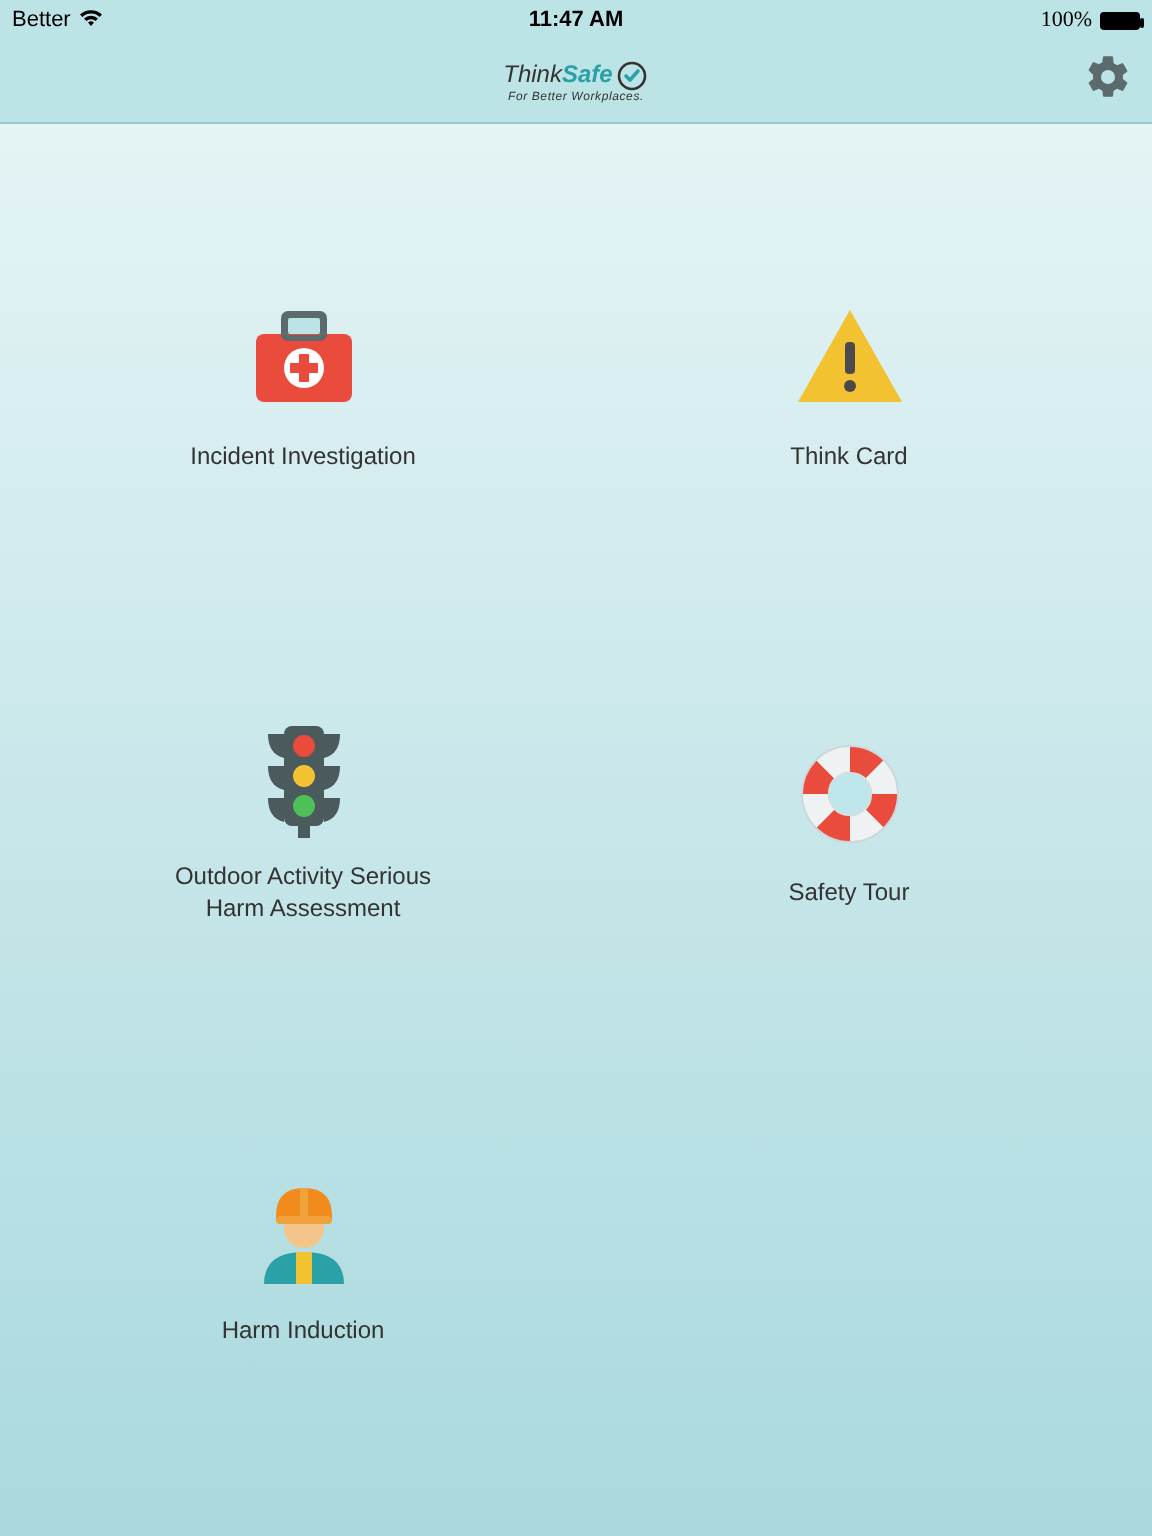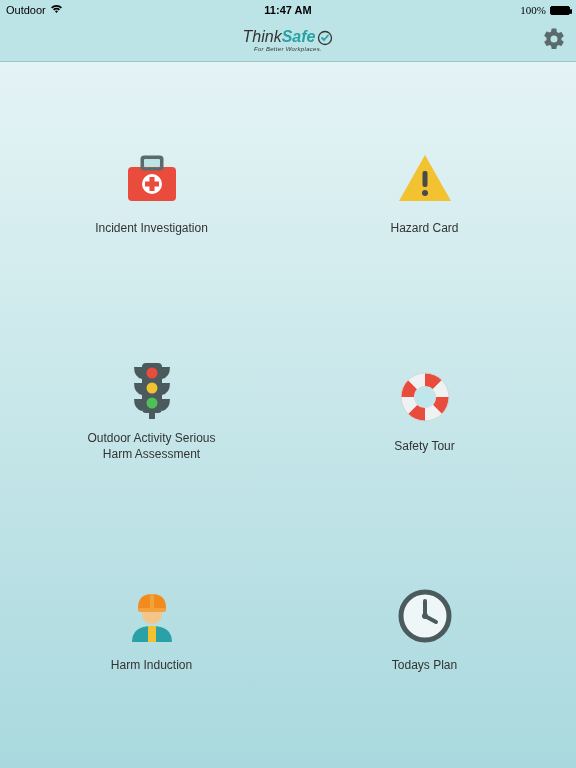--- a/index.html
+++ b/index.html
@@ -33,21 +33,21 @@
   .nav-bar {
     height: 42px;
     background: #bce3e6;
     border-bottom: 1px solid #9cc7ca;
     display: flex;
     align-items: center;
     justify-content: center;
     position: relative;
   }
   .logo { text-align:center; line-height:1; }
-  .logo-top { font-size:16px; font-weight:400; color:#333; }
+  .logo-top { font-size:12px; font-weight:400; color:#333; }
   .logo-top .thin { font-weight:300; font-style:italic; }
   .logo-top .bold { font-weight:800; font-style:italic; color:#2aa1a6; }
   .logo-sub { font-size:6px; color:#333; font-style:italic; letter-spacing:0.3px; }
   .logo-check {
     display:inline-flex; vertical-align:middle; margin-left:2px;
   }
   .gear {
     position:absolute; right:10px; top:50%; transform:translateY(-50%);
     cursor:pointer;
   }
@@ -76,21 +76,21 @@
     color:#333;
     max-width:160px;
     line-height:1.3;
   }
 </style>
 </head>
 <body>
 
 <div class="status-bar">
   <div style="display:flex;align-items:center;gap:4px;">
-    <span>Outdoor</span>
+    <span>Better</span>
     <span>
       <svg width="13" height="10" viewBox="0 0 13 10">
           <path d="M6.5 9 L8 7.3 A2.2 2.2 0 0 0 5 7.3 Z M3 5.3 A5 5 0 0 1 10 5.3 L8.8 6.5 A3.3 3.3 0 0 0 4.2 6.5 Z M1 3.3 A8 8 0 0 1 12 3.3 L10.8 4.5 A6.3 6.3 0 0 0 2.2 4.5 Z" fill="#000"></path>
         </svg>
     </span>
   </div>
   <div class="status-time">11:47 AM</div>
   <div class="status-right">
     <span>100%</span>
     <span class="battery"></span>
@@ -136,21 +136,21 @@
 
   <div class="tile">
     <div class="icon-wrap">
       <svg width="64" height="64" viewBox="0 0 64 64">
         <path d="M32 8 L58 54 L6 54 Z" fill="#f2c230" stroke="#caa028" stroke-width="0"></path>
         <path d="M32 12 L54.5 52 L9.5 52 Z" fill="#f2c230"></path>
         <rect x="29.5" y="24" width="5" height="16" rx="2" fill="#4a4a4a"></rect>
         <circle cx="32" cy="46" r="3" fill="#4a4a4a"></circle>
       </svg>
     </div>
-    <div class="label">Hazard Card</div>
+    <div class="label">Think Card</div>
   </div>
 
   <div class="tile">
     <div class="icon-wrap">
       <svg width="64" height="64" viewBox="0 0 64 64">
         <rect x="22" y="6" width="20" height="50" rx="4" fill="#4a5a5d"></rect>
         <path d="M14 10 L22 10 L22 22 Q14 20 14 10 Z" fill="#4a5a5d"></path>
         <path d="M50 10 L42 10 L42 22 Q50 20 50 10 Z" fill="#4a5a5d"></path>
         <path d="M14 26 L22 26 L22 38 Q14 36 14 26 Z" fill="#4a5a5d"></path>
         <path d="M50 26 L42 26 L42 38 Q50 36 50 26 Z" fill="#4a5a5d"></path>
@@ -195,25 +195,14 @@
         <circle cx="32" cy="30" r="10" fill="#f4c58b"></circle>
         <path d="M20 26 Q20 12 32 12 Q44 12 44 26 L42 26 Q42 16 32 16 Q22 16 22 26 Z" fill="#f28b1e"></path>
         <path d="M18 26 L46 26 L46 24 Q46 10 32 10 Q18 10 18 24 Z" fill="#f28b1e"></path>
         <rect x="18" y="24" width="28" height="4" rx="2" fill="#f2a23a"></rect>
         <rect x="30" y="10" width="4" height="14" fill="#f2a23a"></rect>
       </svg>
     </div>
     <div class="label">Harm Induction</div>
   </div>
 
-  <div class="tile">
-    <div class="icon-wrap">
-      <svg width="64" height="64" viewBox="0 0 64 64">
-        <circle cx="32" cy="32" r="24" fill="#eef6f7" stroke="#4a5a5d" stroke-width="5"></circle>
-        <line x1="32" y1="32" x2="32" y2="17" stroke="#4a5a5d" stroke-width="4" stroke-linecap="round"></line>
-        <line x1="32" y1="32" x2="43" y2="38" stroke="#4a5a5d" stroke-width="4" stroke-linecap="round"></line>
-        <circle cx="32" cy="32" r="3" fill="#4a5a5d"></circle>
-      </svg>
-    </div>
-    <div class="label">Todays Plan</div>
-  </div>
 
 </div>
 
 </body></html>

